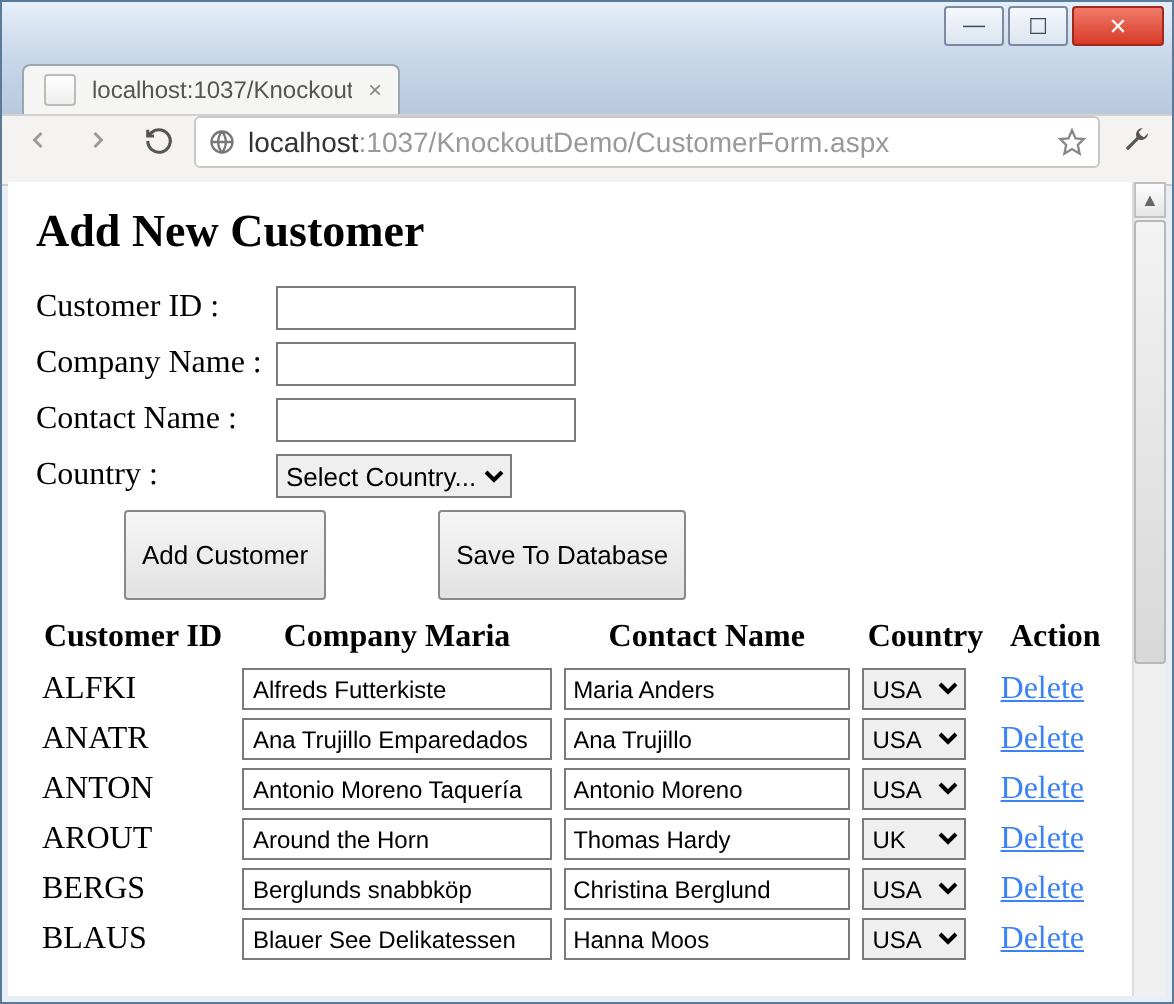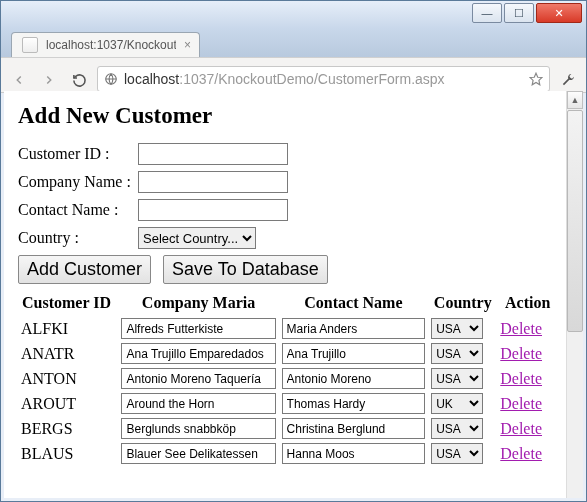--- a/index.html
+++ b/index.html
@@ -92,21 +92,21 @@
     color: #888;
   }
 
   
   .urlbar {
     height: 34px;
     background: #f4f3f2;
     border-top: 1px solid #d0d0d0;
     border-bottom: 1px solid #ccc;
     display: flex;
-    align-items: flex-end;
+    align-items: flex-start;
     padding: 0 6px;
     gap: 6px;
     font-family: Arial, sans-serif;
     font-size: 13px;
   }
   .nav-btn {
     width: 24px; height: 24px;
     display:flex; align-items:center; justify-content:center;
     color: #9a9a9a;
     border-radius: 3px;
@@ -204,25 +204,26 @@
     border: 1px solid #7a7a7a;
     background:#efefef;
   }
   .btn-row {
     margin: 6px 0 6px 0;
     display:flex;
     gap: 12px;
   }
   button.form-btn {
     font-family: Arial, sans-serif;
-    font-size: 18px;
-    padding: 3px 8px;
+    font-size: 13px;
+    padding: 14px 8px;
     background: linear-gradient(#f6f6f6,#e2e2e2);
     border: 1px solid #888;
     border-radius: 2px;
+    margin-left: 44px;
   }
 
   table.grid {
     border-collapse: collapse;
     width: 540px;
   }
   table.grid th {
     text-align: center;
     font-weight: bold;
     padding: 4px 4px;
@@ -248,21 +249,21 @@
   }
   .grid-select {
     font-family: Arial, sans-serif;
     font-size: 12px;
     height: 21px;
     border:1px solid #7a7a7a;
     background:#efefef;
     width: 52px;
   }
   a.delete-link {
-    color: #a21caf;
+    color: #3b82f6;
     font-size: 16px;
   }
   .col-company { width: 145px; }
   .col-contact { width: 135px; }
   .col-country { width: 58px; }
   .col-action  { width: 50px; }
 </style>
 </head>
 <body>
 

